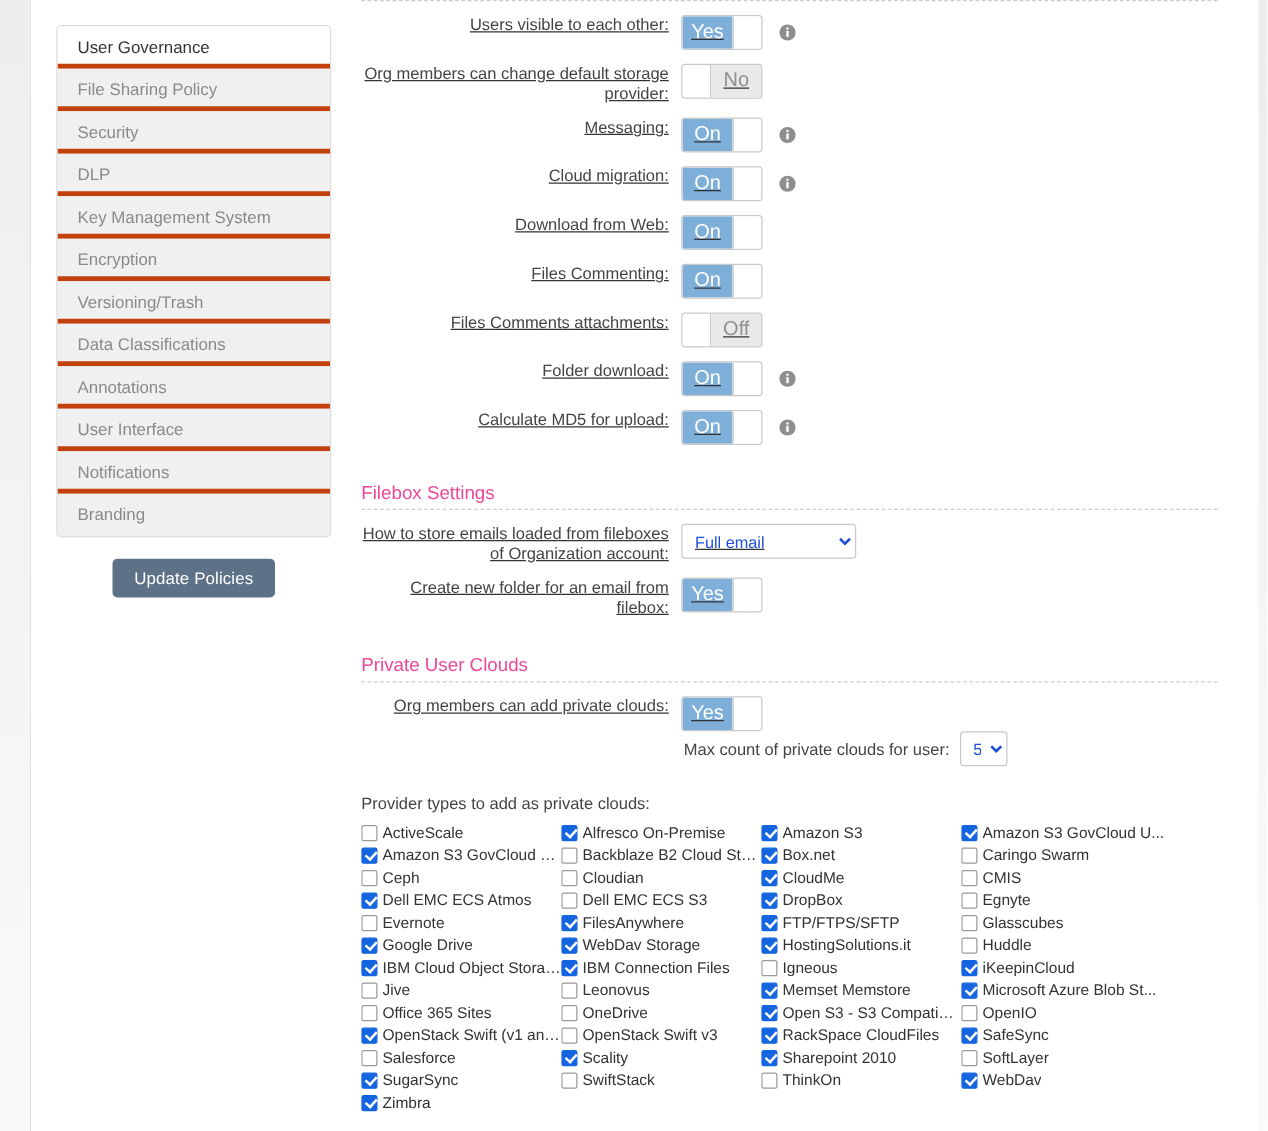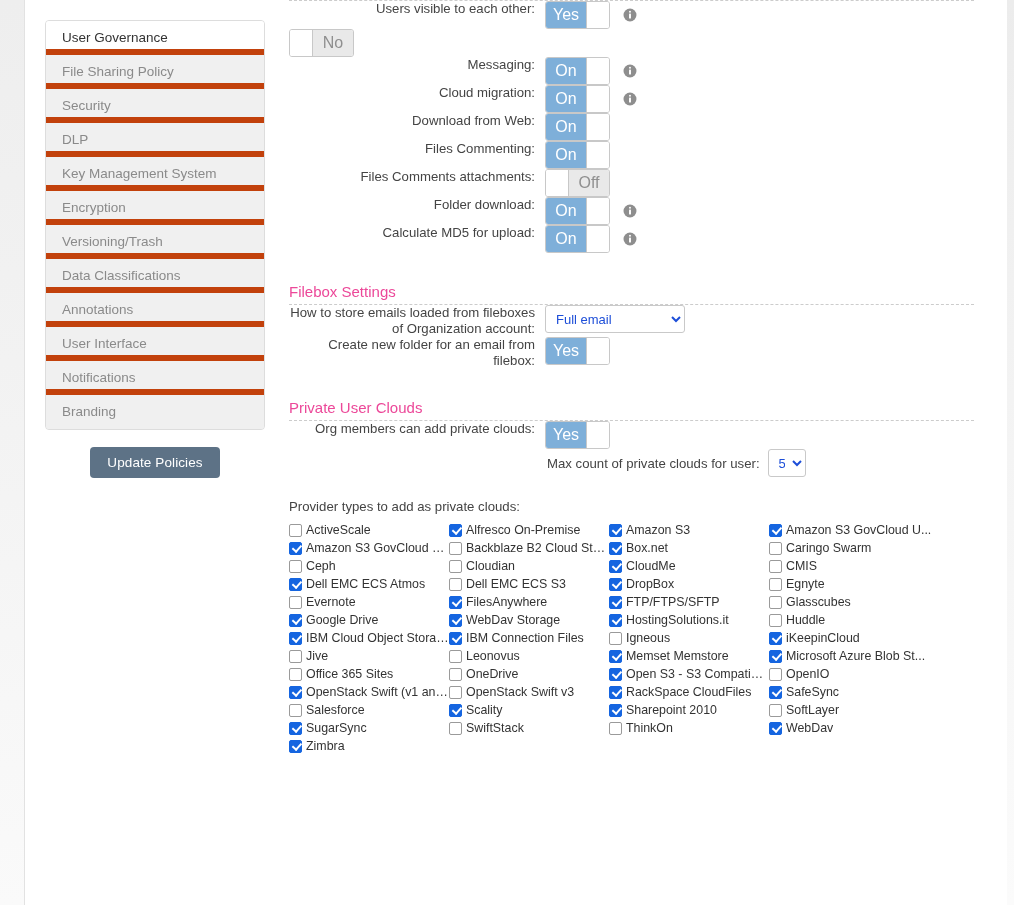--- a/index.html
+++ b/index.html
@@ -49,21 +49,21 @@
     overflow: hidden;
     background: #f5f5f5;
   }
   .nav-item {
     height: 34px;
     line-height: 34px;
     padding: 0 0 0 16px;
     font-size: 13.5px;
     color: #8a8a8a;
     background: #f0f0f0;
-    border-bottom: 6px solid #c2410c;
+    border-bottom: 4px solid #c2410c;
     cursor: pointer;
     box-sizing: border-box;
   }
   .nav-item:last-child { border-bottom: none; }
   .nav-item.active {
     background: #ffffff;
     color: #333333;
   }
   .btn-update-wrap {
     text-align: center;
@@ -89,20 +89,22 @@
     width: 685px;
   }
   .divider-dashed {
     border-top: 1px dashed #cccccc;
     height: 0;
     margin: 0;
   }
   .row {
     display: flex;
     align-items: flex-start;
+    margin-top: 11px;
+    text-decoration: underline;
   }
   .row-label {
     width: 256px;
     text-align: right;
     padding-right: 10px;
     font-size: 13.2px;
     color: #444444;
     line-height: 16px;
     box-sizing: border-box;
   }
@@ -291,20 +293,21 @@
             <div class="knob"></div>
           </div>
           <svg viewBox="0 0 16 16" class="info-icon">
             <circle cx="8" cy="8" r="7.4" fill="#8e8e8e"></circle>
             <circle cx="8" cy="4.3" r="1.1" fill="#ffffff"></circle>
             <rect x="6.9" y="6.4" width="2.2" height="5.6" rx="0.6" fill="#ffffff"></rect>
           </svg>
         </div>
       </div>
       <div class="row">
+        <div class="row-label">Org members can change default storage provider:</div>
         <div class="row-ctl">
           <div class="toggle off">
             <div class="seg">No</div>
             <div class="knob"></div>
           </div>
         </div>
       </div>
       <div class="row">
         <div class="row-label">Messaging:</div>
         <div class="row-ctl">

